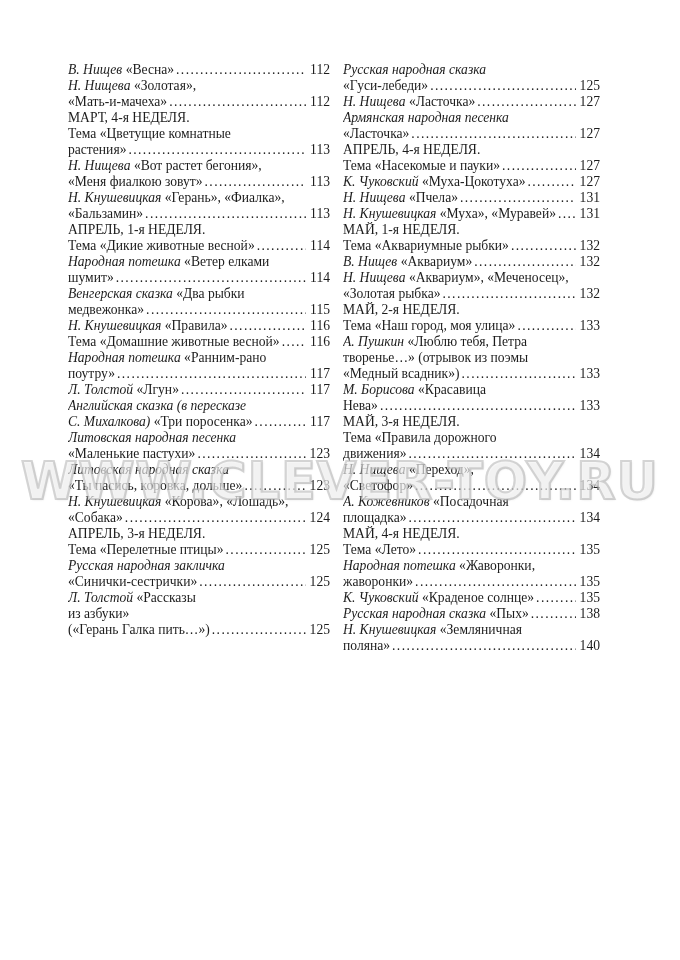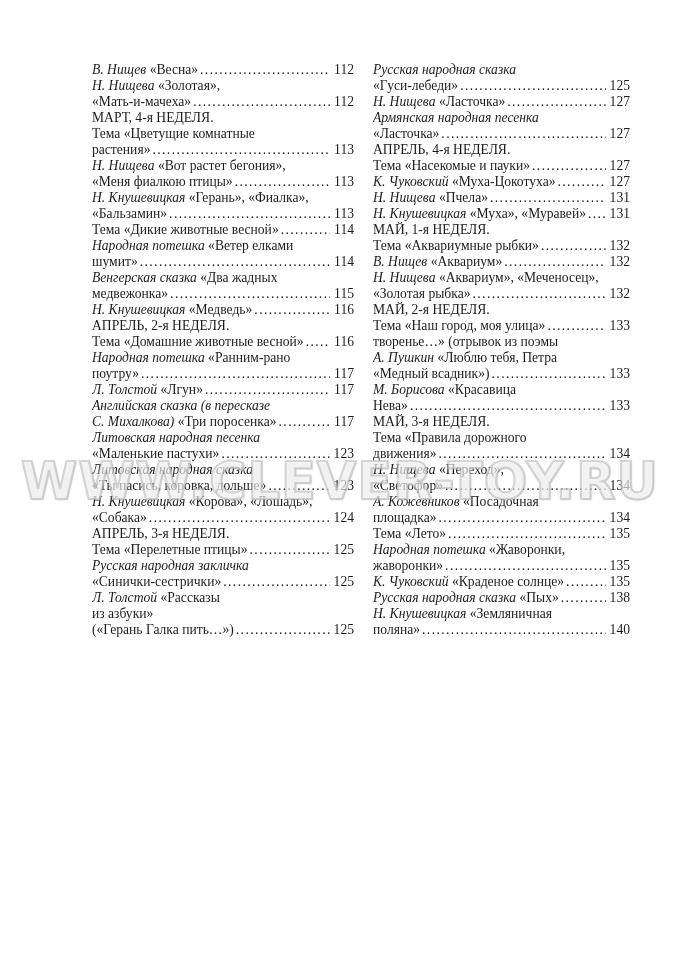--- a/index.html
+++ b/index.html
@@ -8,22 +8,21 @@
     background: #ffffff;
     position: relative;
     font-family: "Liberation Serif", serif;
     overflow: hidden;
   }
   .toc {
     position: absolute;
     left: 68px; top: 62px;
     width: 538px;
     display: flex;
-    gap: 19px;
-    margin-left: 24px;
+    gap: 13px;
   }
   .toc-col { width: 262px; flex: 0 0 auto; }
   .toc-col.right { width: 257px; }
   .toc-line {
     display: flex;
     align-items: baseline;
     font-size: 13.6px;
     line-height: 16px;
     color: #1c1c1c;
     white-space: nowrap;
@@ -84,60 +83,60 @@
       </div>
       <div class="toc-line">
         <span class="toc-text"><span>растения» </span></span>
         <span class="leader"></span>
         <span class="pg">113</span>
       </div>
       <div class="toc-line">
         <span class="toc-text"><span class="it">Н. Нищева </span><span>«Вот растет бегония»,</span></span>
       </div>
       <div class="toc-line">
-        <span class="toc-text"><span>«Меня фиалкою птицы»</span></span>
+        <span class="toc-text"><span>«Меня фиалкою зовут»</span></span>
         <span class="leader"></span>
         <span class="pg">113</span>
       </div>
       <div class="toc-line">
         <span class="toc-text"><span class="it">Н. Кнушевицкая </span><span>«Герань», «Фиалка»,</span></span>
       </div>
       <div class="toc-line">
         <span class="toc-text"><span>«Бальзамин» </span></span>
         <span class="leader"></span>
         <span class="pg">113</span>
       </div>
       <div class="toc-line">
+        <span class="toc-text"><span>АПРЕЛЬ, 1-я НЕДЕЛЯ.</span></span>
+      </div>
+      <div class="toc-line">
         <span class="toc-text"><span>Тема «Дикие животные весной» </span></span>
         <span class="leader"></span>
         <span class="pg">114</span>
       </div>
       <div class="toc-line">
         <span class="toc-text"><span class="it">Народная потешка </span><span>«Ветер елками</span></span>
       </div>
       <div class="toc-line">
         <span class="toc-text"><span>шумит»</span></span>
         <span class="leader"></span>
         <span class="pg">114</span>
       </div>
       <div class="toc-line">
-        <span class="toc-text"><span class="it">Венгерская сказка </span><span>«Два жадных</span></span>
+        <span class="toc-text"><span class="it">Венгерская сказка </span><span>«Два рыбки</span></span>
       </div>
       <div class="toc-line">
         <span class="toc-text"><span>медвежонка»</span></span>
         <span class="leader"></span>
         <span class="pg">115</span>
       </div>
       <div class="toc-line">
-        <span class="toc-text"><span class="it">Н. Кнушевицкая </span><span>«Медведь» </span></span>
+        <span class="toc-text"><span class="it">Н. Кнушевицкая </span><span>«Правила» </span></span>
         <span class="leader"></span>
         <span class="pg">116</span>
-      </div>
-      <div class="toc-line">
-        <span class="toc-text"><span>АПРЕЛЬ, 2-я НЕДЕЛЯ.</span></span>
       </div>
       <div class="toc-line">
         <span class="toc-text"><span>Тема «Домашние животные весной» </span></span>
         <span class="leader"></span>
         <span class="pg">116</span>
       </div>
       <div class="toc-line">
         <span class="toc-text"><span class="it">Народная потешка </span><span>«Ранним-рано</span></span>
       </div>
       <div class="toc-line">
@@ -278,26 +277,26 @@
       </div>
       <div class="toc-line">
         <span class="toc-text"><span>МАЙ, 2-я НЕДЕЛЯ.</span></span>
       </div>
       <div class="toc-line">
         <span class="toc-text"><span>Тема «Наш город, моя улица» </span></span>
         <span class="leader"></span>
         <span class="pg">133</span>
       </div>
       <div class="toc-line">
+        <span class="toc-text"><span class="it">А. Пушкин </span><span>«Люблю тебя, Петра</span></span>
+      </div>
+      <div class="toc-line">
         <span class="toc-text"><span>творенье…» (отрывок из поэмы</span></span>
       </div>
       <div class="toc-line">
-        <span class="toc-text"><span class="it">А. Пушкин </span><span>«Люблю тебя, Петра</span></span>
-      </div>
-      <div class="toc-line">
         <span class="toc-text"><span>«Медный всадник») </span></span>
         <span class="leader"></span>
         <span class="pg">133</span>
       </div>
       <div class="toc-line">
         <span class="toc-text"><span class="it">М. Борисова </span><span>«Красавица</span></span>
       </div>
       <div class="toc-line">
         <span class="toc-text"><span>Нева» </span></span>
         <span class="leader"></span>
@@ -322,20 +321,23 @@
         <span class="leader"></span>
         <span class="pg">134</span>
       </div>
       <div class="toc-line">
         <span class="toc-text"><span class="it">А. Кожевников </span><span>«Посадочная</span></span>
       </div>
       <div class="toc-line">
         <span class="toc-text"><span>площадка»</span></span>
         <span class="leader"></span>
         <span class="pg">134</span>
+      </div>
+      <div class="toc-line">
+        <span class="toc-text"><span>МАЙ, 4-я НЕДЕЛЯ.</span></span>
       </div>
       <div class="toc-line">
         <span class="toc-text"><span>Тема «Лето»</span></span>
         <span class="leader"></span>
         <span class="pg">135</span>
       </div>
       <div class="toc-line">
         <span class="toc-text"><span class="it">Народная потешка </span><span>«Жаворонки,</span></span>
       </div>
       <div class="toc-line">

